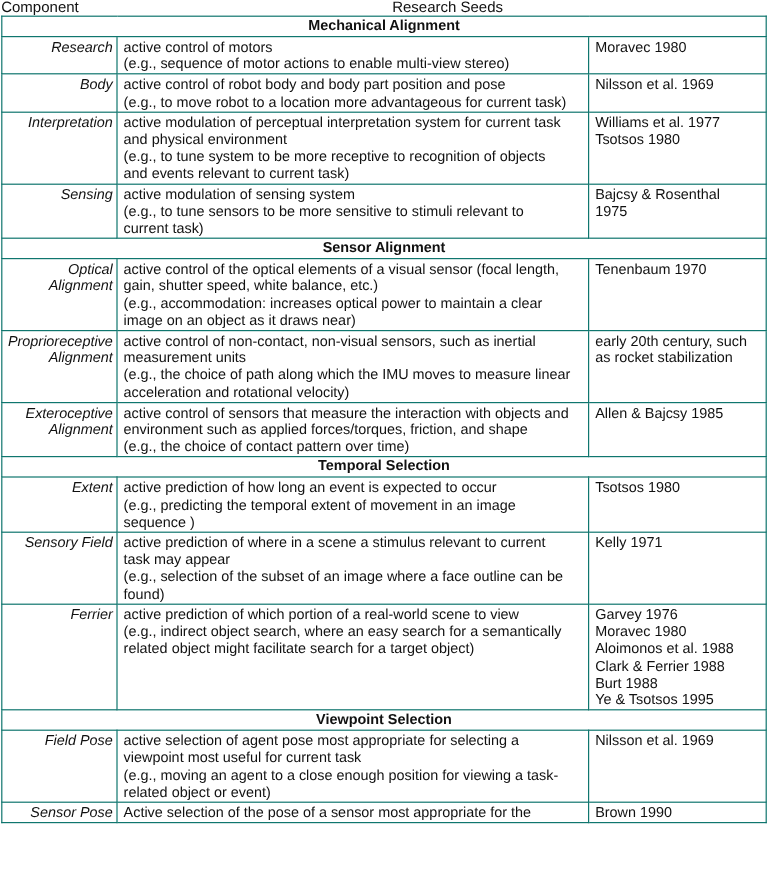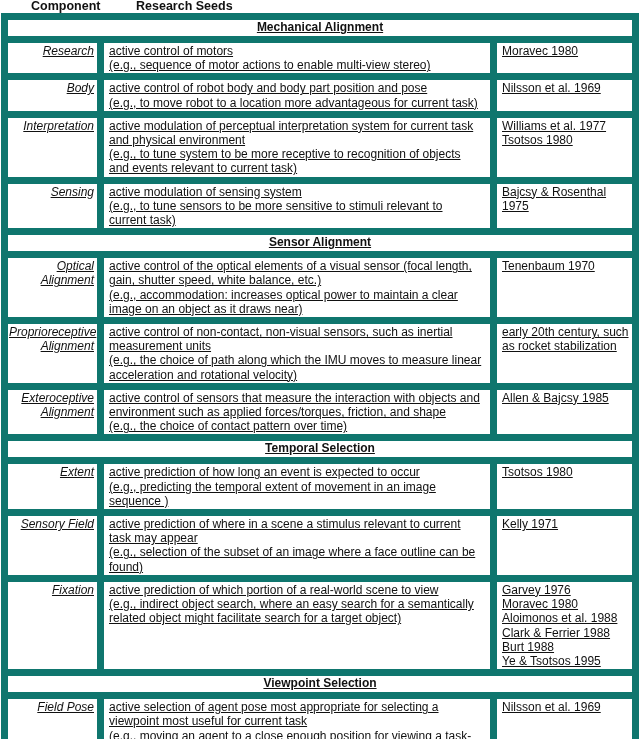--- a/index.html
+++ b/index.html
@@ -1,22 +1,22 @@
 <!DOCTYPE html>
 <html><head>
 <meta charset="utf-8">
 <style>
   html, body { margin: 0; padding: 0; background: #ffffff; }
   body { width: 640px; height: 739px; overflow: hidden; font-family: "Liberation Sans", sans-serif; color: #111; }
-  .hdr { display: flex; height: 13px; font-weight: bold; font-size: 12.5px; line-height: 12px; margin-left: 30px; }
+  .hdr { display: flex; height: 13px; font-weight: normal; font-size: 12.5px; line-height: 12px; }
   .hdr .c1 { width: 97px; padding-left: 1px; box-sizing: border-box; }
   .hdr .c2 { width: 393px; padding-left: 8px; box-sizing: border-box; }
-  .hdr .c3 { flex: 1; padding-left: 9px; box-sizing: border-box; }
+  .hdr .c3 { flex: 1; padding-left: 9px; box-sizing: border-box; text-align: center; }
   table { border-collapse: collapse; width: 638px; margin-left: 1px; table-layout: fixed; font-size: 12px; line-height: 14.2px; }
-  td { border: 7px solid #0f766e; vertical-align: top; padding: 1px 5px 1px 5px; text-decoration: underline; }
+  td { border: 1px solid #0f766e; vertical-align: top; padding: 1px 5px 1px 5px; }
   td.comp { width: 86px; text-align: right; font-style: italic; padding-right: 3px; padding-left: 1px; }
   td.def { width: 382px; }
   td.seed { }
   td.section { text-align: center; font-weight: bold; padding: 0 0 1px 0; line-height: 15px; }
   .line { display: block; white-space: nowrap; }
 </style>
 </head>
 <body>
 
 <div class="hdr">
@@ -160,21 +160,21 @@
           <span class="line">task may appear</span>
           <span class="line">(e.g., selection of the subset of an image where a face outline can be</span>
           <span class="line">found)</span>
         </td>
         <td class="seed">
           <span class="line">Kelly 1971</span>
         </td>
       </tr>
       <tr>
         <td class="comp">
-          <span class="line">Fixation</span>
+          <span class="line">Ferrier</span>
         </td>
         <td class="def">
           <span class="line">active prediction of which portion of a real-world scene to view</span>
           <span class="line">(e.g., indirect object search, where an easy search for a semantically</span>
           <span class="line">related object might facilitate search for a target object)</span>
         </td>
         <td class="seed">
           <span class="line">Garvey 1976</span>
           <span class="line">Moravec 1980</span>
           <span class="line">Aloimonos et al. 1988</span>

